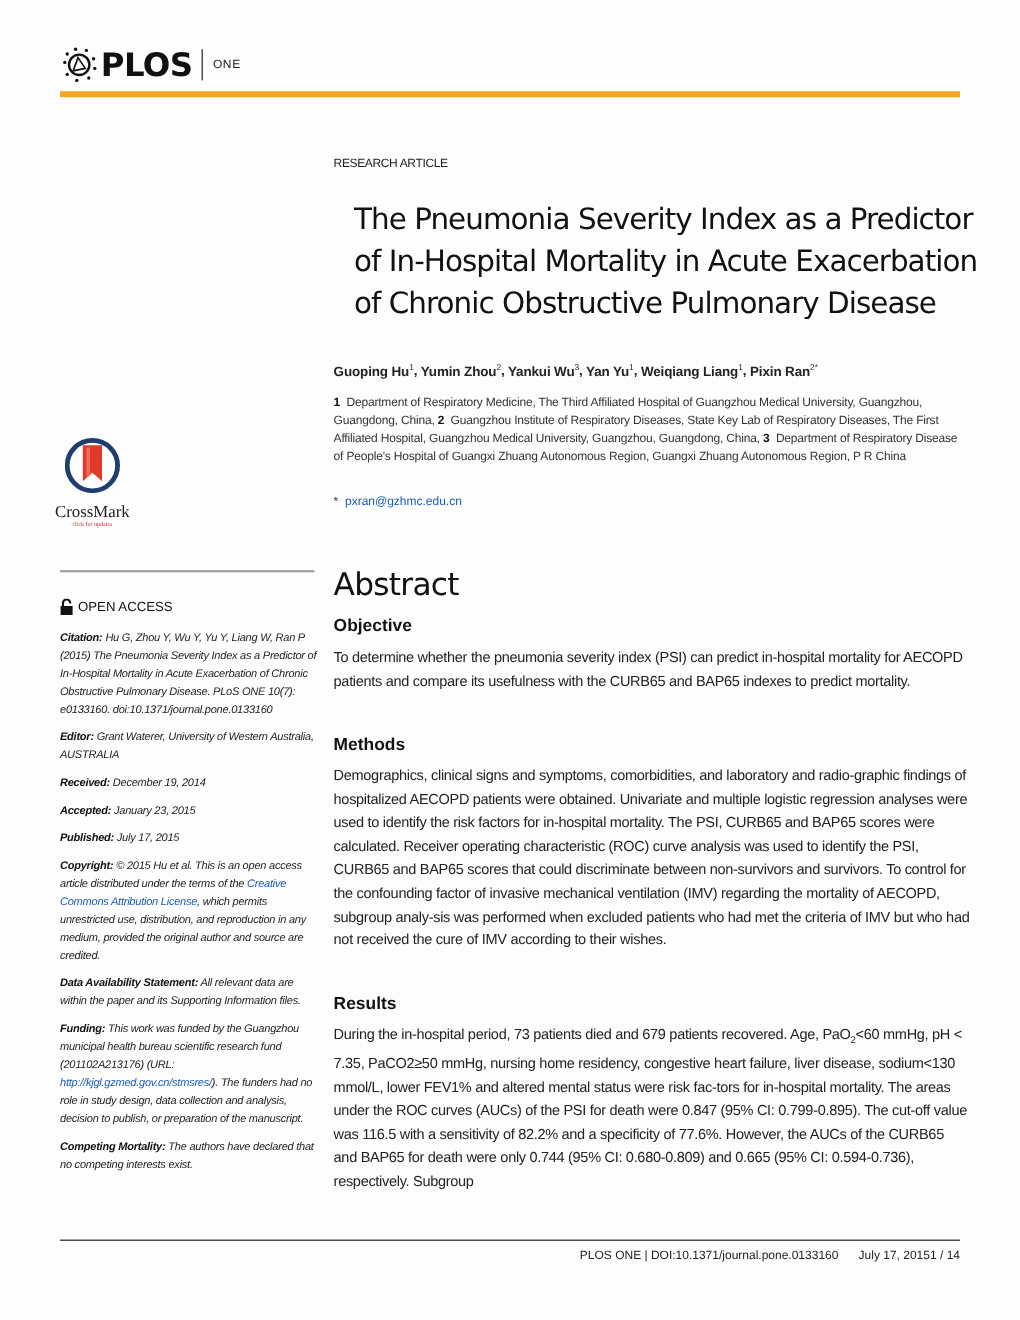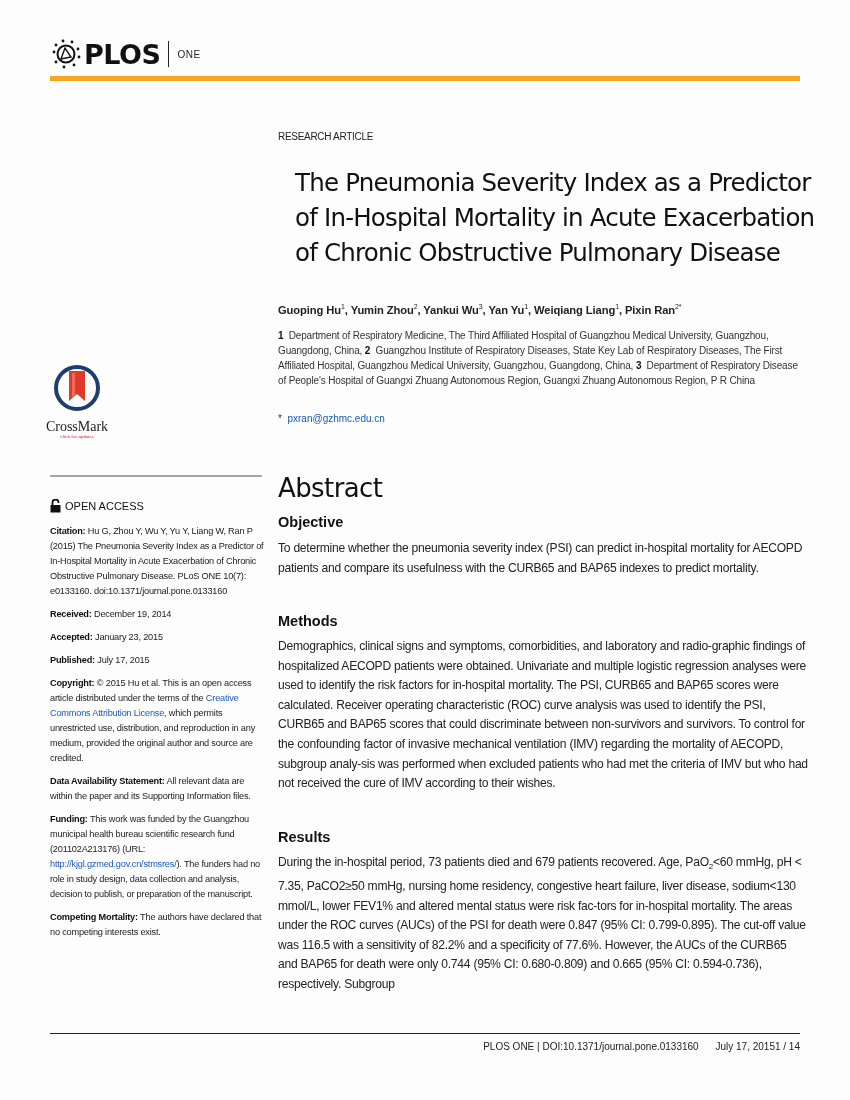--- a/index.html
+++ b/index.html
@@ -18,21 +18,21 @@
     .logo-one { font-size: 10px; letter-spacing: 0.5px; color: #222; }
     .orange-bar { left: 50px; top: 76px; width: 750px; height: 5px; background: #f6a623; }
 
     
     .crossmark { left: 44px; top: 365px; width: 66px; text-align: center; }
     .crossmark-label { font-family: "Liberation Serif", serif; font-size: 14px; color: #222; margin-top: 4px; }
     .crossmark-sub { font-family: "Liberation Serif", serif; font-size: 5px; color: #d22; margin-top: -1px; }
     .side-rule { left: 50px; top: 475px; width: 212px; height: 2px; background: #a8a4a4; }
     .open-access { left: 50px; top: 499px; display: flex; align-items: center; font-size: 11px; color: #111; }
     .sidebar { left: 50px; top: 524px; width: 215px; font-size: 9.2px; line-height: 15px; color: #222; letter-spacing: -0.2px; }
-    .sidebar p { margin: 0 0 8px 0; }
+    .sidebar p { margin: 0 0 8px 0; font-style: italic; }
     .sidebar b { color: #111; }
     .link { color: #1a5bb8; }
 
     
     .main { left: 278px; width: 530px; }
     .kicker { top: 131px; font-size: 10px; letter-spacing: -0.3px; color: #222; }
     .title { top: 148px; font-family: "DejaVu Sans", sans-serif; font-size: 24.5px; line-height: 35px; letter-spacing: -0.8px; color: #111; font-weight: normal; margin: 17px; }
     .authors { top: 303px; font-size: 11.2px; font-weight: bold; color: #222; letter-spacing: -0.1px; }
     .authors sup { font-size: 7px; font-weight: normal; }
     .affils { top: 328px; font-size: 10px; line-height: 15px; color: #333; letter-spacing: -0.15px; }
@@ -86,20 +86,21 @@
 <div class="abs open-access">
   <svg width="11" height="14" viewBox="0 0 11 14" style="margin-right:4px">
     <path d="M2.5 6 V3.5 A3 3 0 0 1 8.5 3.5 V4" fill="none" stroke="#111" stroke-width="1.8"></path>
     <rect x="0.5" y="6" width="10" height="7.5" fill="#111"></rect>
   </svg>
   <span>OPEN ACCESS</span>
 </div>
 
 <div class="abs sidebar">
   <p><b>Citation:</b> <span>Hu G, Zhou Y, Wu Y, Yu Y, Liang W, Ran P (2015) The Pneumonia Severity Index as a Predictor of In-Hospital Mortality in Acute Exacerbation of Chronic Obstructive Pulmonary Disease. PLoS ONE 10(7): e0133160. doi:10.1371/journal.pone.0133160</span></p>
+  <p><b>Editor:</b> <span>Grant Waterer, University of Western Australia, AUSTRALIA</span></p>
   <p><b>Received:</b> <span>December 19, 2014</span></p>
   <p><b>Accepted:</b> <span>January 23, 2015</span></p>
   <p><b>Published:</b> <span>July 17, 2015</span></p>
   <p><b>Copyright:</b> <span>© 2015 Hu et al. This is an open access article distributed under the terms of the </span><a class="link">Creative Commons Attribution License</a><span>, which permits unrestricted use, distribution, and reproduction in any medium, provided the original author and source are credited.</span></p>
   <p><b>Data Availability Statement:</b> <span>All relevant data are within the paper and its Supporting Information files.</span></p>
   <p><b>Funding:</b> <span>This work was funded by the Guangzhou municipal health bureau scientific research fund (201102A213176) (URL: </span><a class="link">http://kjgl.gzmed.gov.cn/stmsres/</a><span>). The funders had no role in study design, data collection and analysis, decision to publish, or preparation of the manuscript.</span></p>
   <p><b>Competing Mortality:</b> <span>The authors have declared that no competing interests exist.</span></p>
 </div>
 
 <div class="abs main kicker">RESEARCH ARTICLE</div>

